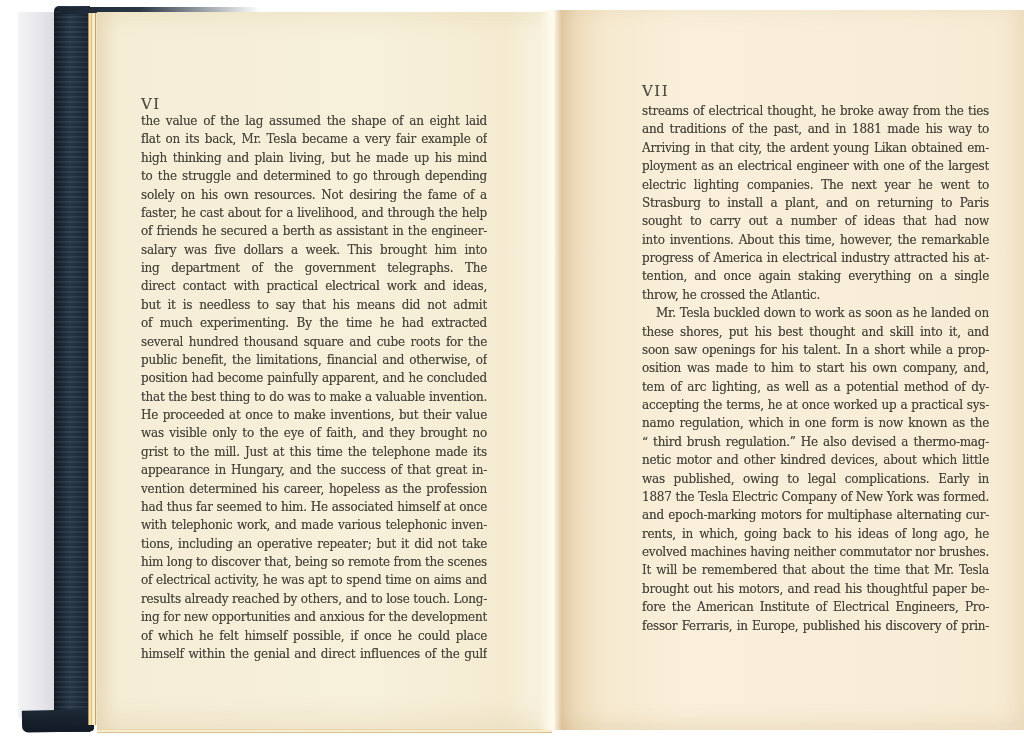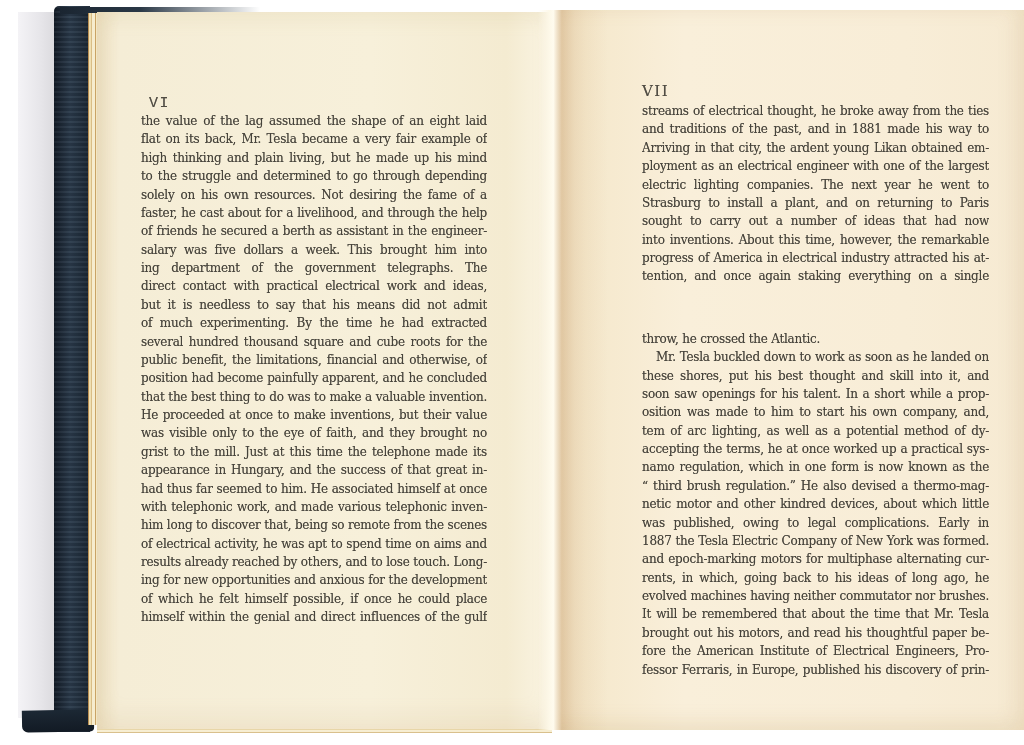--- a/index.html
+++ b/index.html
@@ -64,35 +64,35 @@
     background:linear-gradient(to right,
       rgba(255,250,230,0) 0%,#fdf8e8 16%,#fffbee 22%,
       rgba(196,155,104,.30) 34%, rgba(210,175,128,.18) 52%, rgba(220,190,145,0) 100%);
   }
 
   .folio{
     position:absolute;width:346px;text-align:left;
     font-size:15px;letter-spacing:1.5px;color:#504c43;
     text-shadow:0 0 .4px rgba(80,76,67,.55);
   }
-  .page.left  .folio{left:52px;top:83px;font-family:Liberation Mono, monospace;}
+  .page.left  .folio{left:44px;top:83px;}
   .page.right .folio{left:90px;top:72px;}
 
   .textblock{position:absolute;}
   .page.left  .textblock{left:44px;top:100px;width:346px;}
   .page.right .textblock{left:90px;top:92px;width:347px;}
 
   .line{
     height:18.38px;line-height:18.38px;overflow:hidden;
     font-size:12px;letter-spacing:-0.25px;color:#46433b;
     text-shadow:0 0 .5px rgba(70,66,57,.55);
     text-align:justify;text-align-last:justify;
     white-space:normal;
   }
-  .line.para-end{text-align-last:left;margin-top:44px;}
+  .line.para-end{text-align-last:left;}
   .line.indent{text-indent:14px;}
 </style>
 </head>
 <body>
 
 <div class="stage">
 
   <div class="backing"></div>
 
   <div class="cover"></div>
@@ -117,22 +117,24 @@
         <div class="line">but it is needless to say that his means did not admit</div>
         <div class="line">of much experimenting. By the time he had extracted</div>
         <div class="line">several hundred thousand square and cube roots for the</div>
         <div class="line">public benefit, the limitations, financial and otherwise, of the</div>
         <div class="line">position had become painfully apparent, and he concluded</div>
         <div class="line">that the best thing to do was to make a valuable invention.</div>
         <div class="line">He proceeded at once to make inventions, but their value</div>
         <div class="line">was visible only to the eye of faith, and they brought no</div>
         <div class="line">grist to the mill. Just at this time the telephone made its</div>
         <div class="line">appearance in Hungary, and the success of that great in-</div>
+        <div class="line">vention determined his career, hopeless as the profession</div>
         <div class="line">had thus far seemed to him. He associated himself at once</div>
         <div class="line">with telephonic work, and made various telephonic inven-</div>
+        <div class="line">tions, including an operative repeater; but it did not take</div>
         <div class="line">him long to discover that, being so remote from the scenes</div>
         <div class="line">of electrical activity, he was apt to spend time on aims and</div>
         <div class="line">results already reached by others, and to lose touch. Long-</div>
         <div class="line">ing for new opportunities and anxious for the development</div>
         <div class="line">of which he felt himself possible, if once he could place</div>
         <div class="line">himself within the genial and direct influences of the gulf</div>
       </div>
   </div>
 
   <div class="page right">

